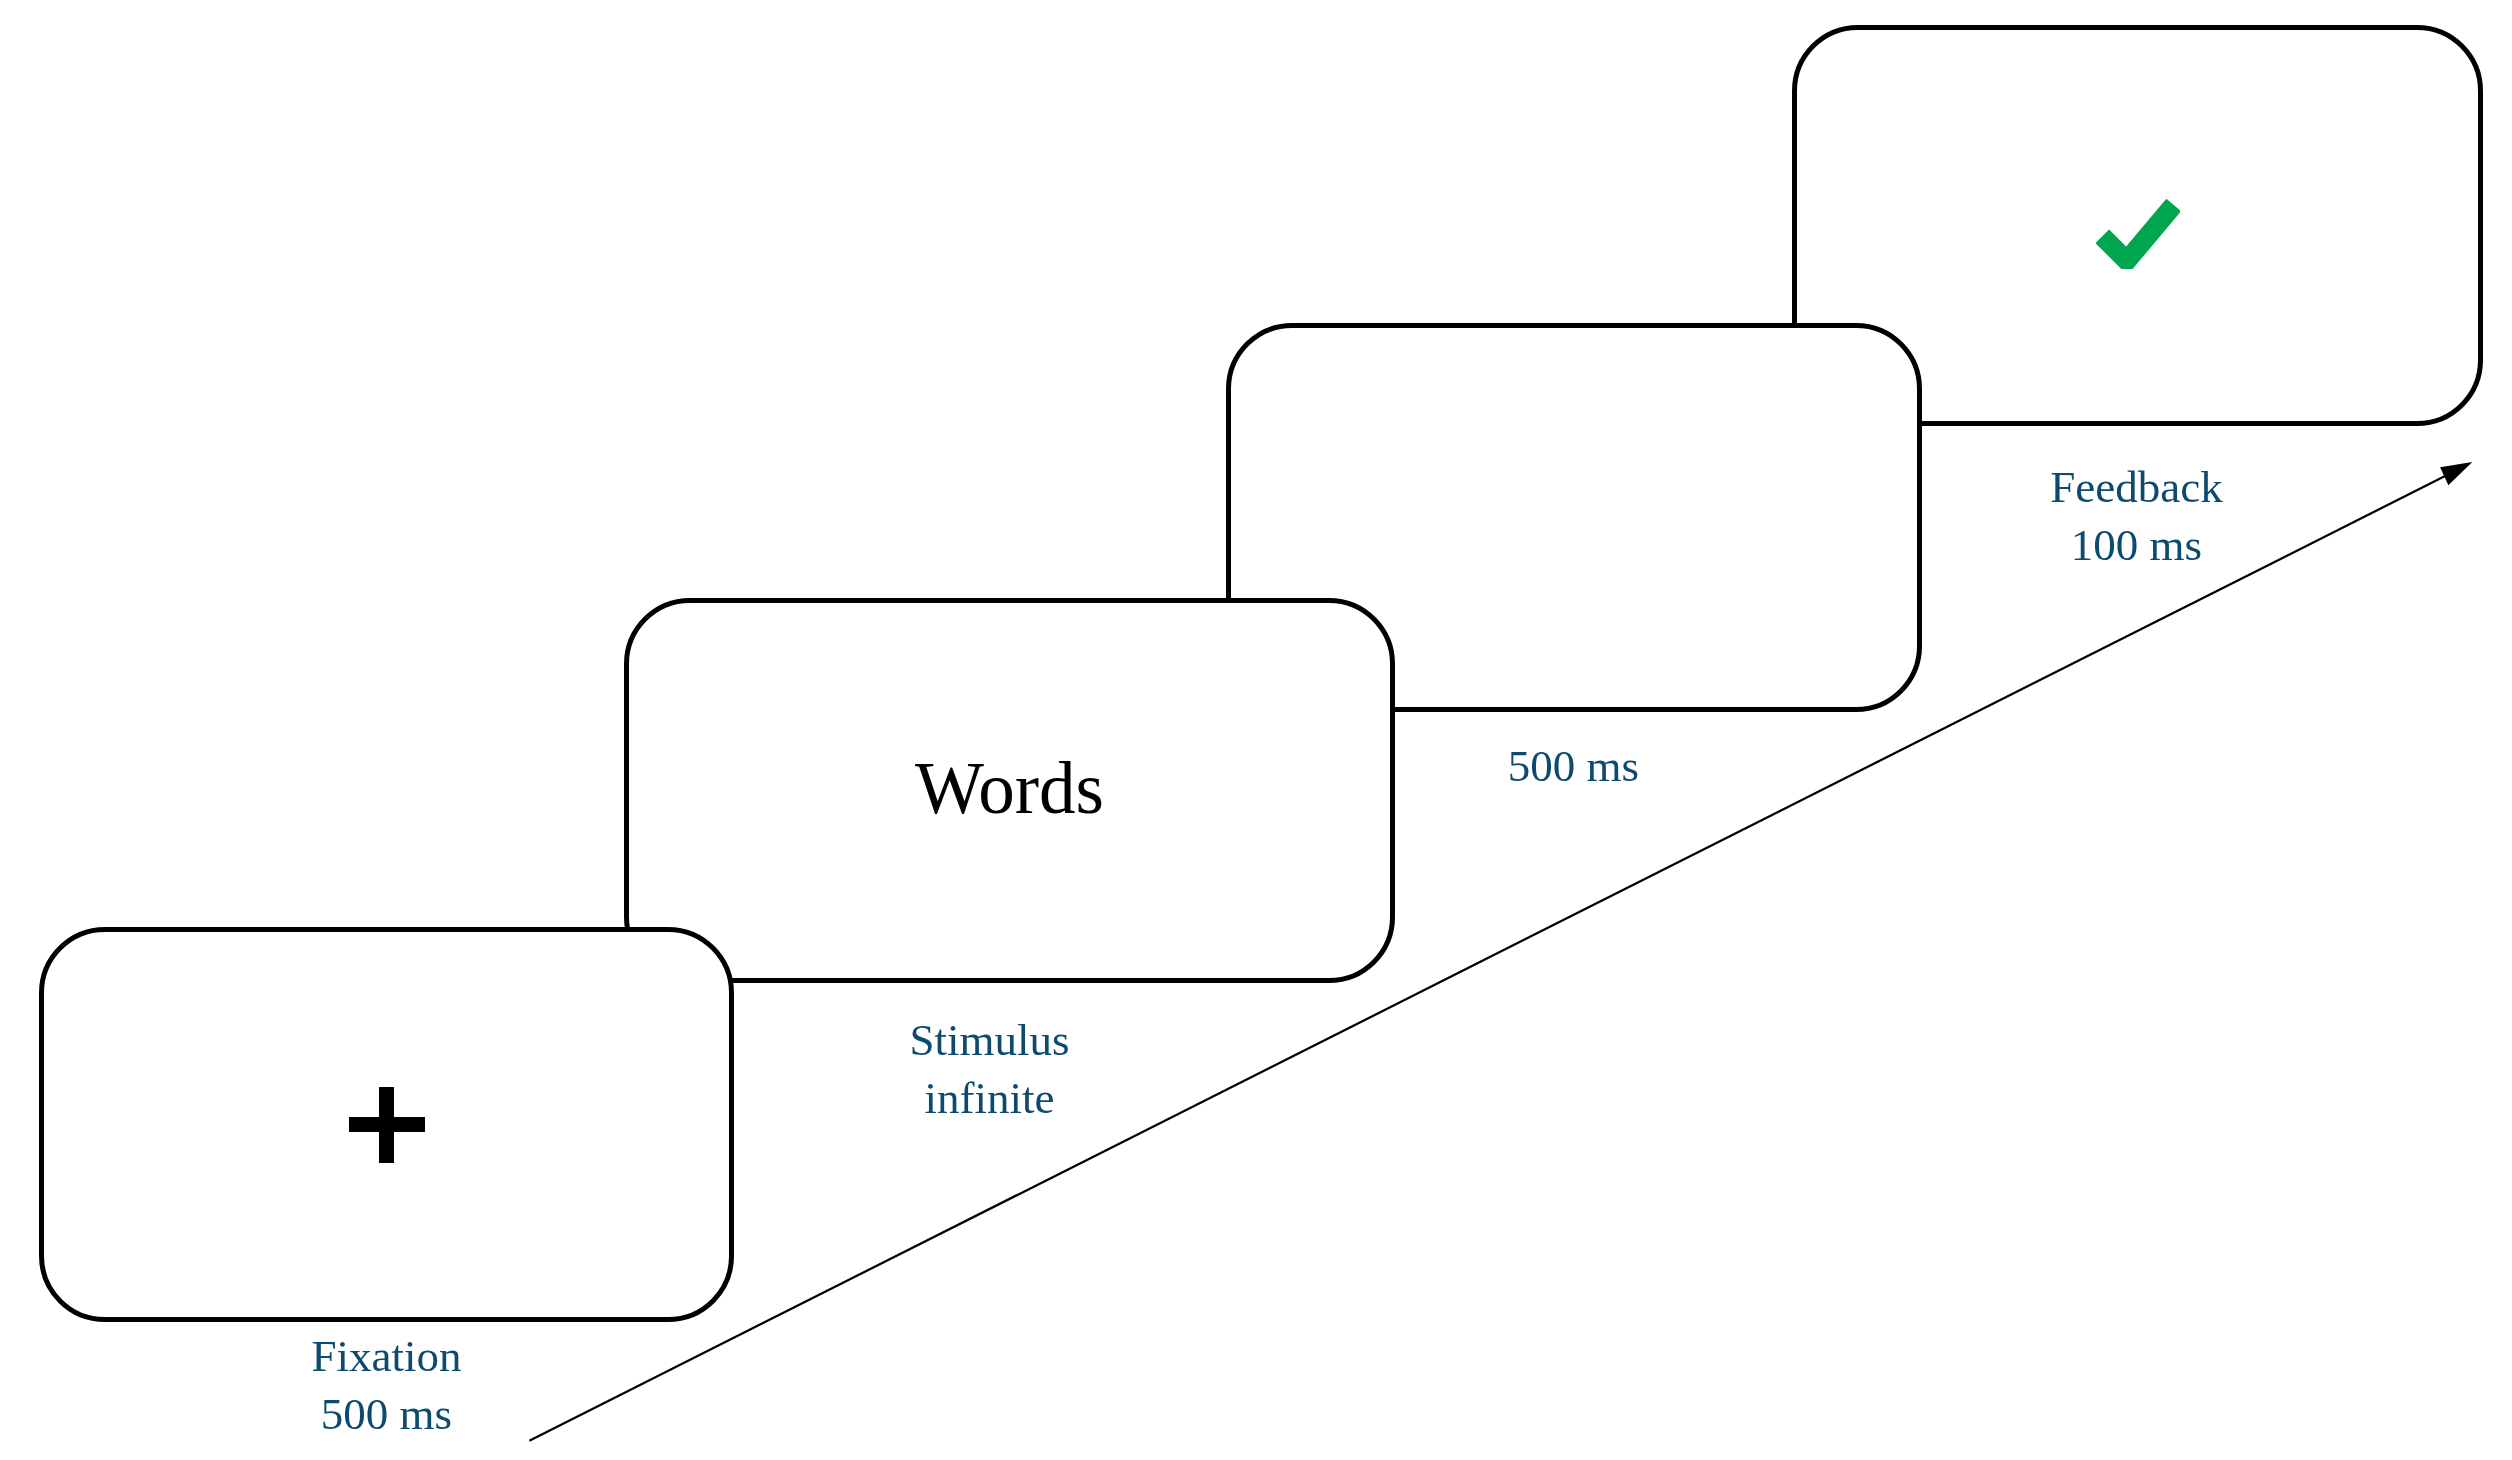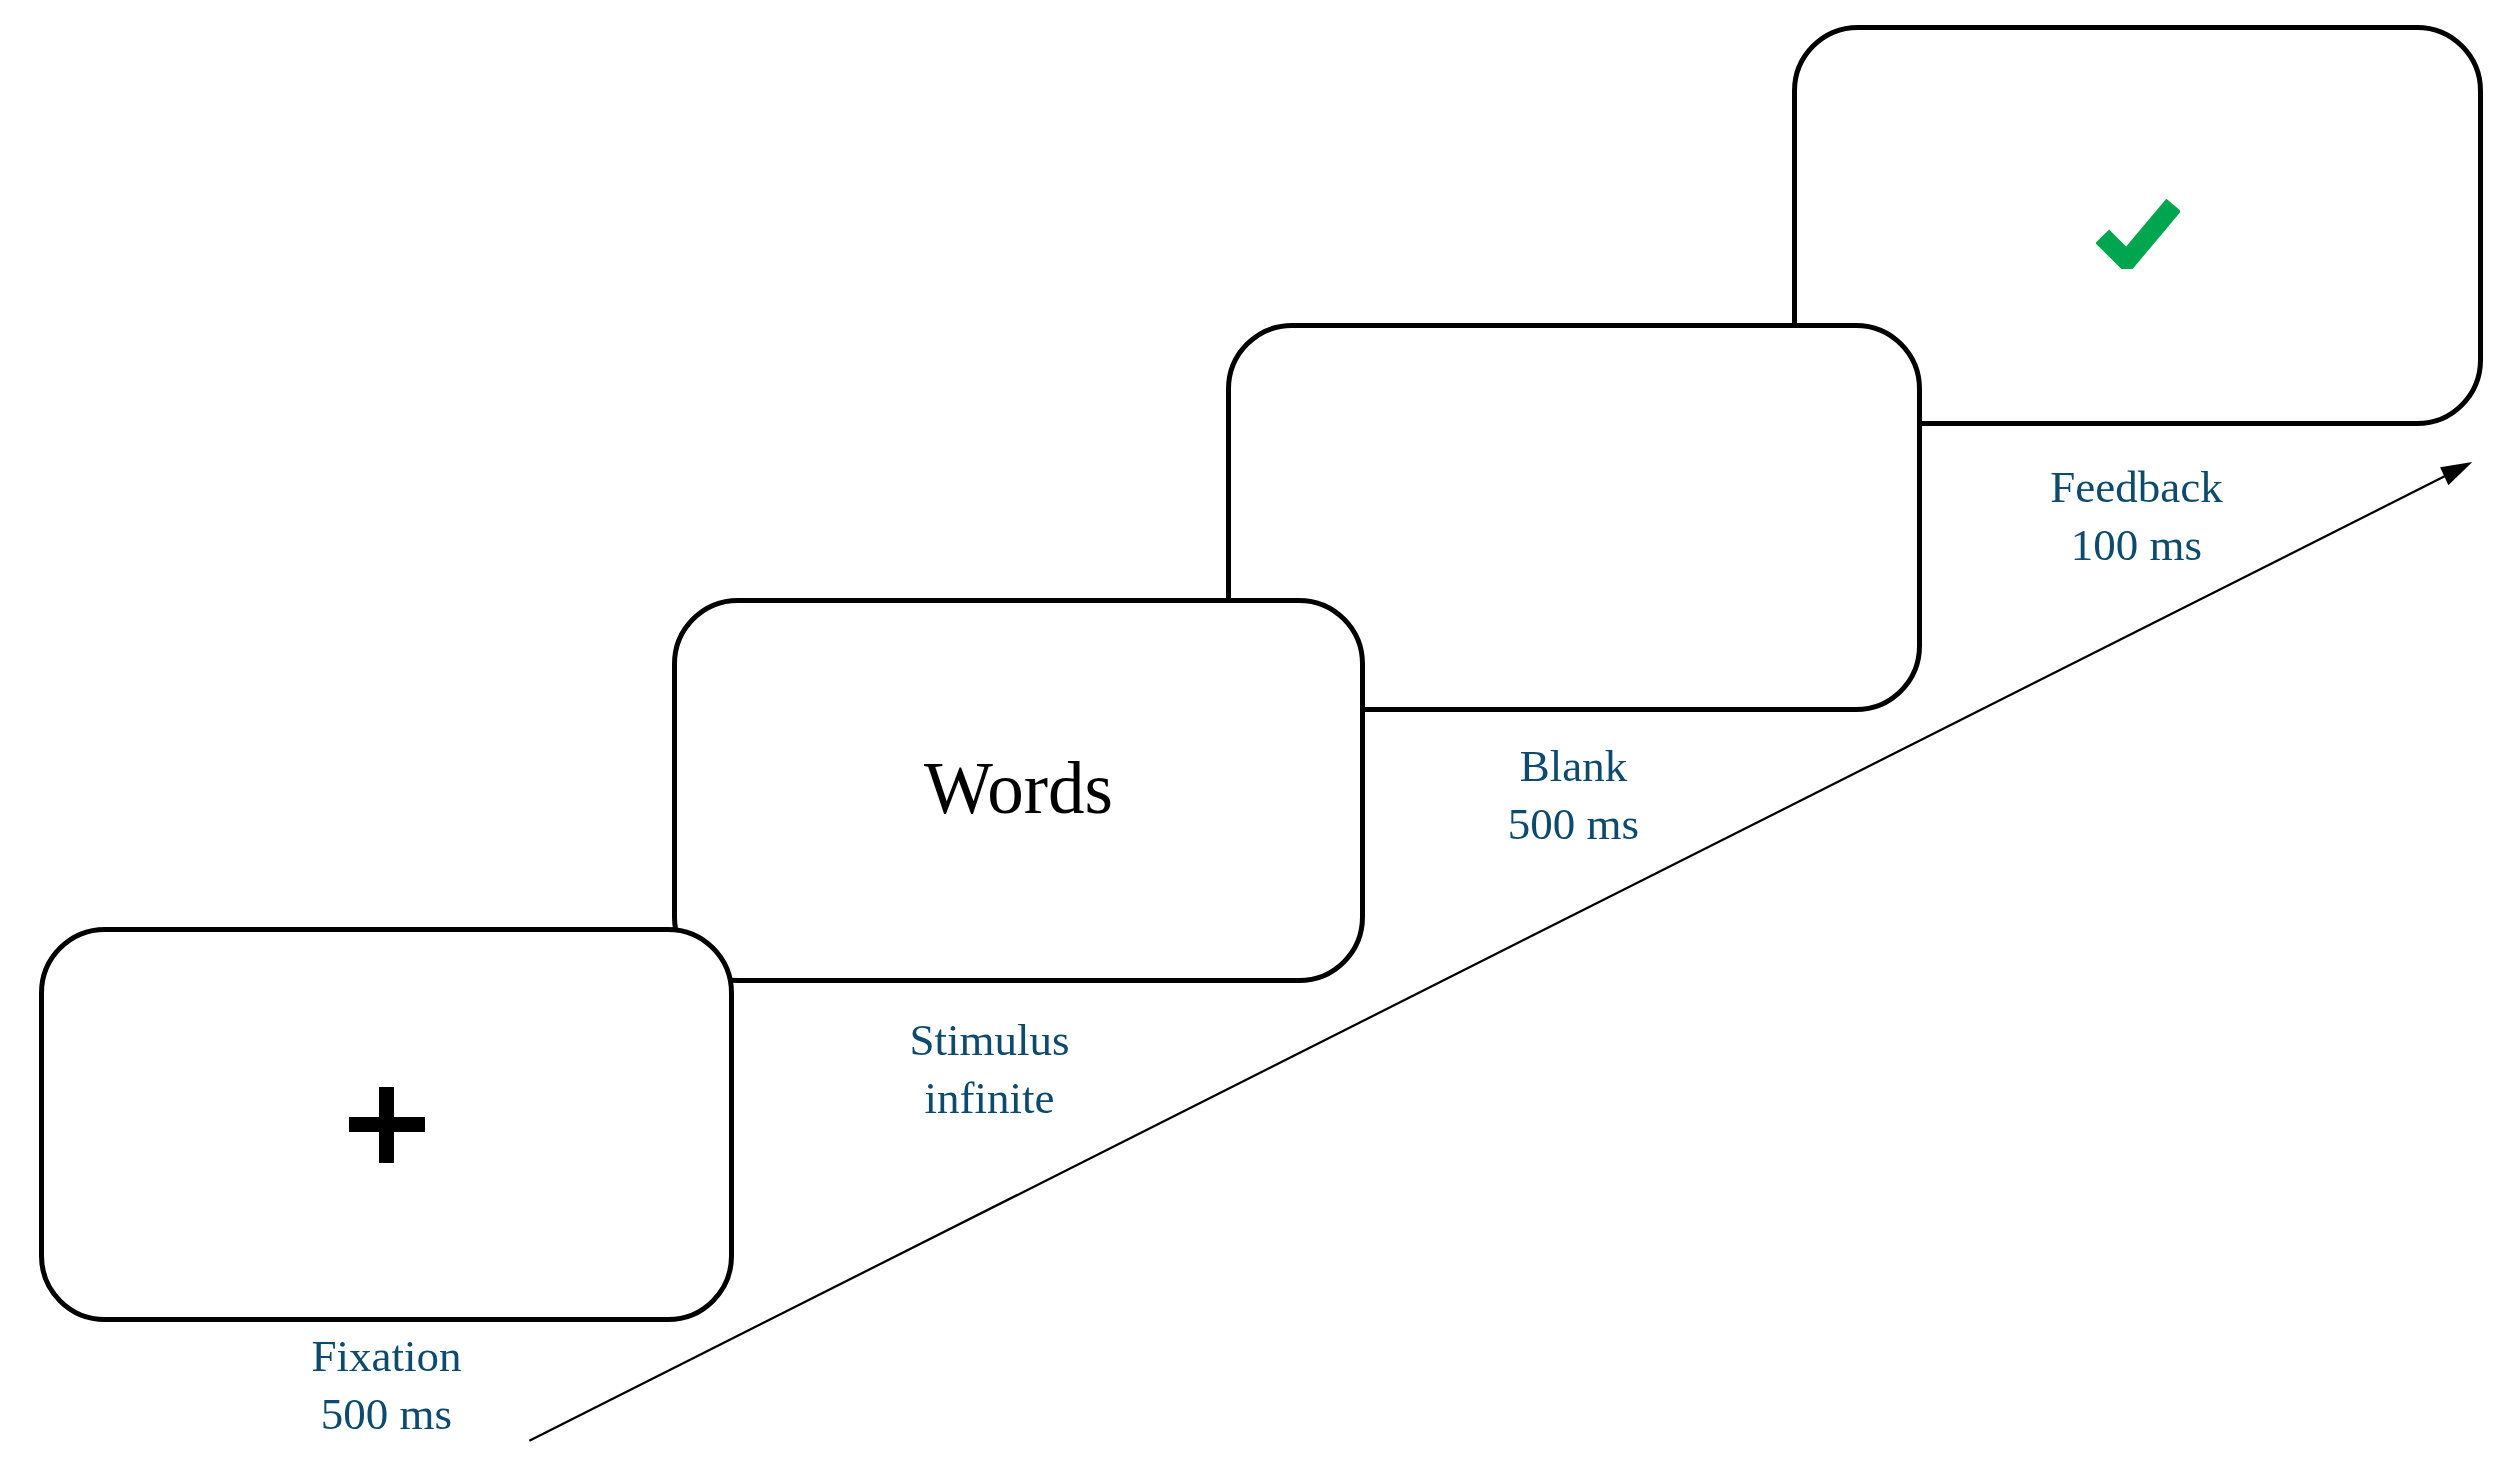--- a/index.html
+++ b/index.html
@@ -28,21 +28,21 @@
     position: absolute;
     box-sizing: border-box;
     background: #ffffff;
     border: 5.2px solid #000000;
     border-radius: 66px;
     display: flex;
     align-items: center;
     justify-content: center;
   }
   .card-fixation { left: 39px;   top: 927px; width: 695px; height: 395px; z-index: 4; }
-  .card-stimulus { left: 672px;  top: 598px;  width: 693px; height: 385px; z-index: 3; }
+  .card-stimulus { left: 624px;  top: 598px;  width: 771px; height: 385px; z-index: 3; }
   .card-blank    { left: 1226px; top: 323px;  width: 696px; height: 389px; z-index: 2; }
   .card-feedback { left: 1792px; top: 25px;   width: 691px; height: 401px; z-index: 1; }
 
   .cross {
     position: relative;
     width: 76px;
     height: 76px;
   }
   .cross .bar-h {
     position: absolute;
@@ -108,21 +108,20 @@
   <div class="card card-stimulus">
     <div class="stimulus-word">Words</div>
   </div>
   <div class="screen-label label-stimulus">
     <div>Stimulus</div>
     <div>infinite</div>
   </div>
 
   <div class="card card-blank"></div>
   <div class="screen-label label-blank">
-    <div>Blank</div>
     <div>500 ms</div>
   </div>
 
   <div class="card card-feedback">
     <svg class="check-svg" viewBox="0 0 112 94" xmlns="http://www.w3.org/2000/svg">
       <path d="M 8 50 L 41 83 L 104 8" fill="none" stroke-width="26" stroke-linecap="butt" stroke-linejoin="miter" stroke="#00A64F"></path>
     </svg>
   </div>
   <div class="screen-label label-feedback">
     <div>Feedback</div>

